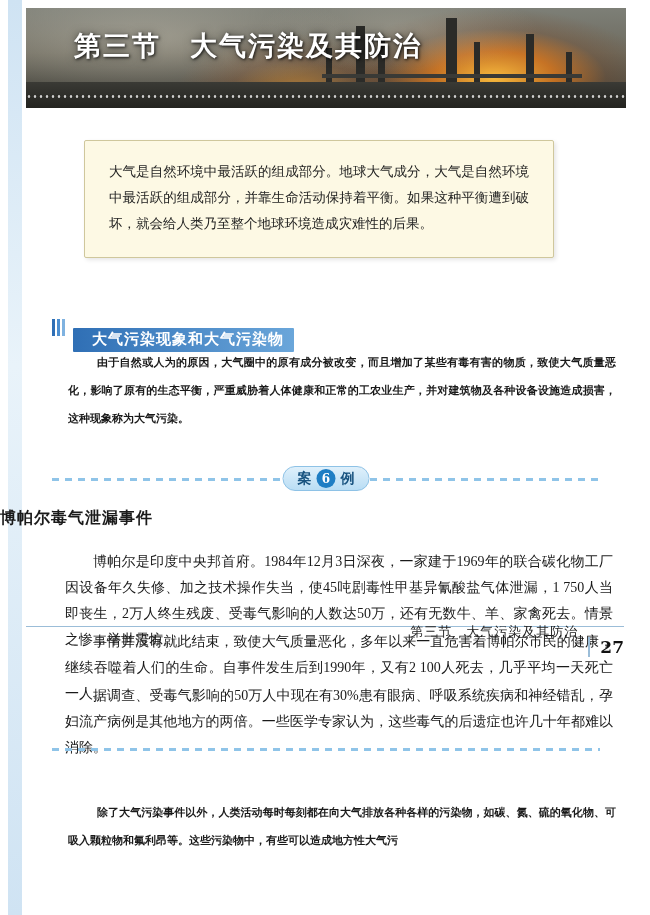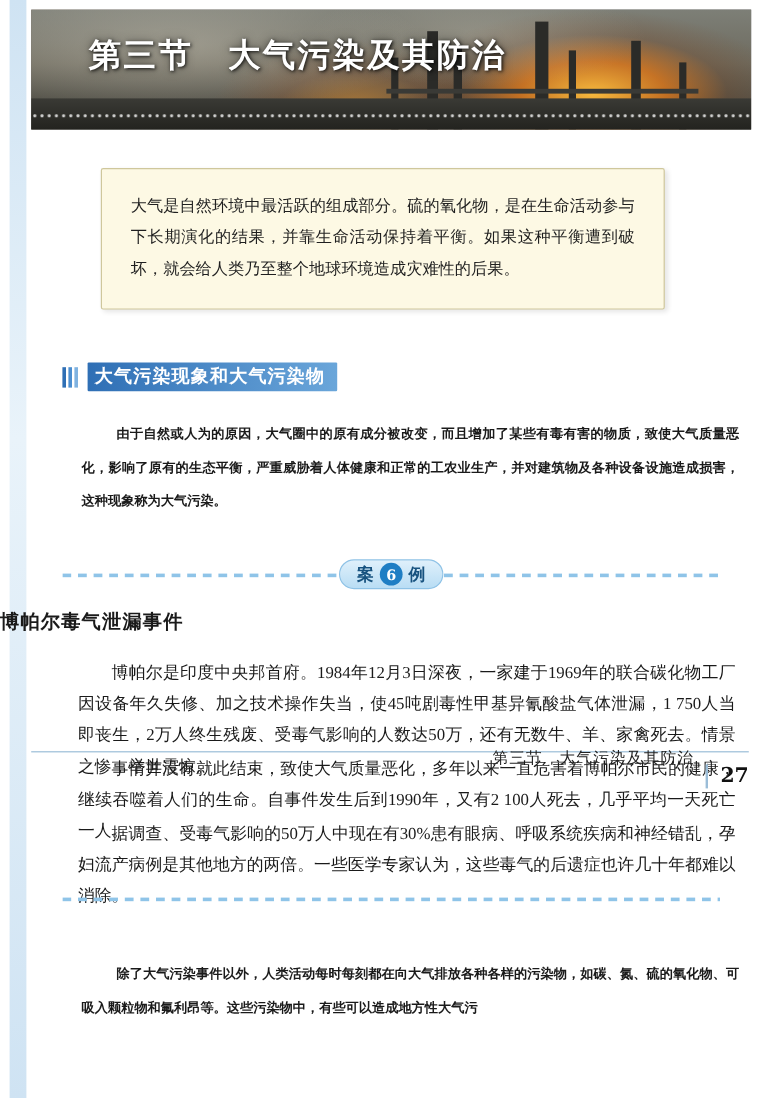--- a/index.html
+++ b/index.html
@@ -94,24 +94,25 @@
     display:flex;gap:2px;margin-right:8px;
   }
   .sec-bars i{display:block;width:3px;height:17px;background:#2f6fb5;}
   .sec-bars i:nth-child(2){background:#4b8ed0;}
   .sec-bars i:nth-child(3){background:#7fb2e0;}
   .sec-title{
     background:linear-gradient(90deg,#2f6fb5,#6aa6da);
     color:#fff;
     font-size:15px;
     font-weight:bold;
-    padding:2px 10px 3px 6px;
+    padding:2px 10px 3px 19px;
     letter-spacing:1px;
     border-radius:1px;
     font-family:"DejaVu Serif","Liberation Serif",serif;
+    margin-top:26px;
   }
 
   .body-p{
     position:absolute;
     font-size:11px;
     line-height:28px;
     text-align:justify;
     margin:16px;
     font-weight:bold;
   }
@@ -213,21 +214,21 @@
     <div class="tower" style="left:500px;top:26px;width:8px;height:74px;"></div>
     <div class="tower" style="left:540px;top:44px;width:6px;height:56px;"></div>
     <div class="pipe" style="left:296px;top:66px;width:260px;height:4px;"></div>
     <div class="pipe" style="left:296px;top:80px;width:300px;height:3px;"></div>
     <div class="ground"></div>
     <div class="title">第三节　大气污染及其防治</div>
   </div>
   <div class="dotband"></div>
 
   <div class="intro">
-    <p>大气是自然环境中最活跃的组成部分。硫的氧化物，是在生命活动参与下长期演化的结果，并靠生命活动保持着平衡。如果这种平衡遭到破坏，就会给人类乃至整个地球环境造成灾难性的后果。</p>
+    <p>大气是自然环境中最活跃的组成部分。地球大气成分，大气是自然环境中最活跃的组成部分，并靠生命活动保持着平衡。如果这种平衡遭到破坏，就会给人类乃至整个地球环境造成灾难性的后果。</p>
   </div>
 
   <div class="sec-head">
     <span class="sec-bars">
         <i></i>
         <i></i>
         <i></i>
       </span>
     <span class="sec-title">大气污染现象和大气污染物</span>
   </div>

